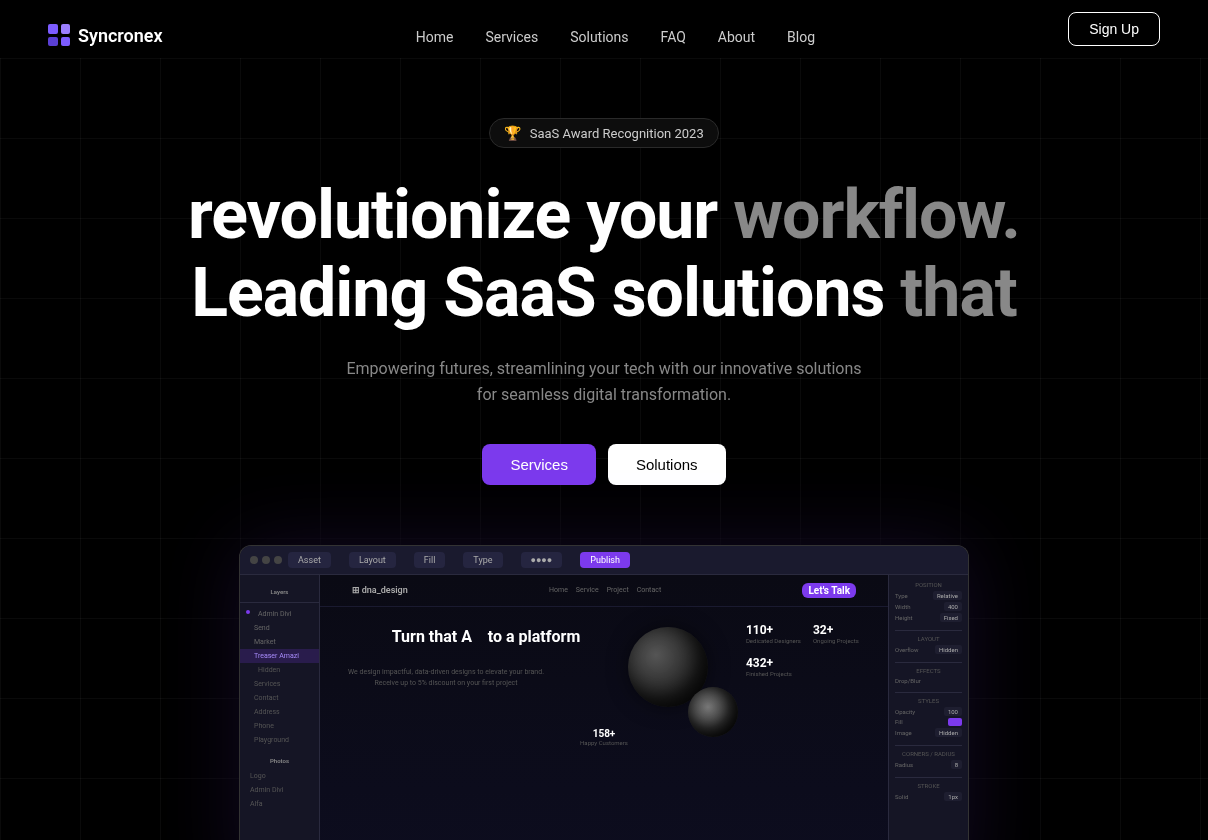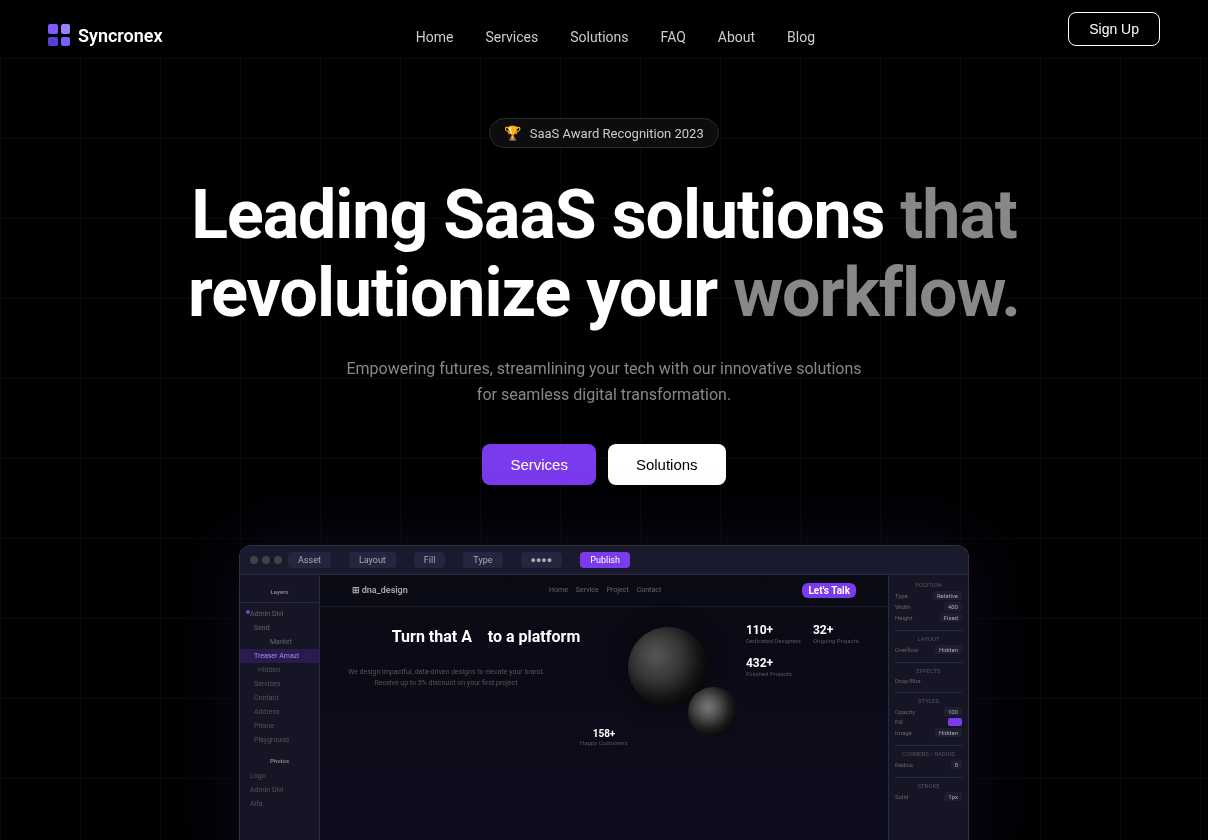--- a/index.html
+++ b/index.html
@@ -241,21 +241,21 @@
       border-right: 1px solid #2a2a3e;
       overflow: hidden;
     }
 
     .sidebar-layer-item {
       padding: 3px 6px;
       font-size: 7px;
       color: #666;
       display: flex;
       align-items: flex-start;
-      gap: 0;
+      gap: 8px;
     }
 
     .sidebar-layer-item.active {
       background: #7c3aed33;
       color: #a78bfa;
     }
 
     .sidebar-layer-dot {
       width: 4px;
       height: 4px;
@@ -469,28 +469,28 @@
   <div class="hero-content">
     
     <div class="award-badge">
       <span class="award-icon">🏆</span>
       <span>SaaS Award Recognition 2023</span>
     </div>
 
     
     <h1 class="hero-heading">
       <div>
+        <span class="white">revolutionize</span>
+        <span class="white"> your </span>
+        <span class="light-gray">workflow.</span>
+      </div>
+      <div>
         <span class="white">Leading SaaS</span>
         <span class="white"> solutions </span>
         <span class="light-gray">that</span>
-      </div>
-      <div>
-        <span class="white">revolutionize</span>
-        <span class="white"> your </span>
-        <span class="light-gray">workflow.</span>
       </div>
     </h1>
 
     
     <p class="hero-sub">Empowering futures, streamlining your tech with our innovative solutions for seamless digital transformation.</p>
 
     
     <div class="cta-buttons">
       <button class="btn-services">Services</button>
       <button class="btn-solutions">Solutions</button>
@@ -523,21 +523,21 @@
             <span style="font-size:6px; color:#888; font-weight:600;">Layers</span>
           </div>
           <div class="sidebar-layer-item">
             <div class="sidebar-layer-dot"></div>
             <span>Admin Divi</span>
           </div>
           <div class="sidebar-layer-item">
             <span style="margin-left:8px;">Send</span>
           </div>
           <div class="sidebar-layer-item">
-            <span style="margin-left:24px;">Market</span>
+            <span style="margin-left:8px;">Market</span>
           </div>
           <div class="sidebar-layer-item active">
             <span style="margin-left:8px;">Treaser Amazi</span>
           </div>
           <div class="sidebar-layer-item">
             <span style="margin-left:12px; color:#555;">Hidden</span>
           </div>
           <div class="sidebar-layer-item">
             <span style="margin-left:8px; color:#555;">Services</span>
           </div>

